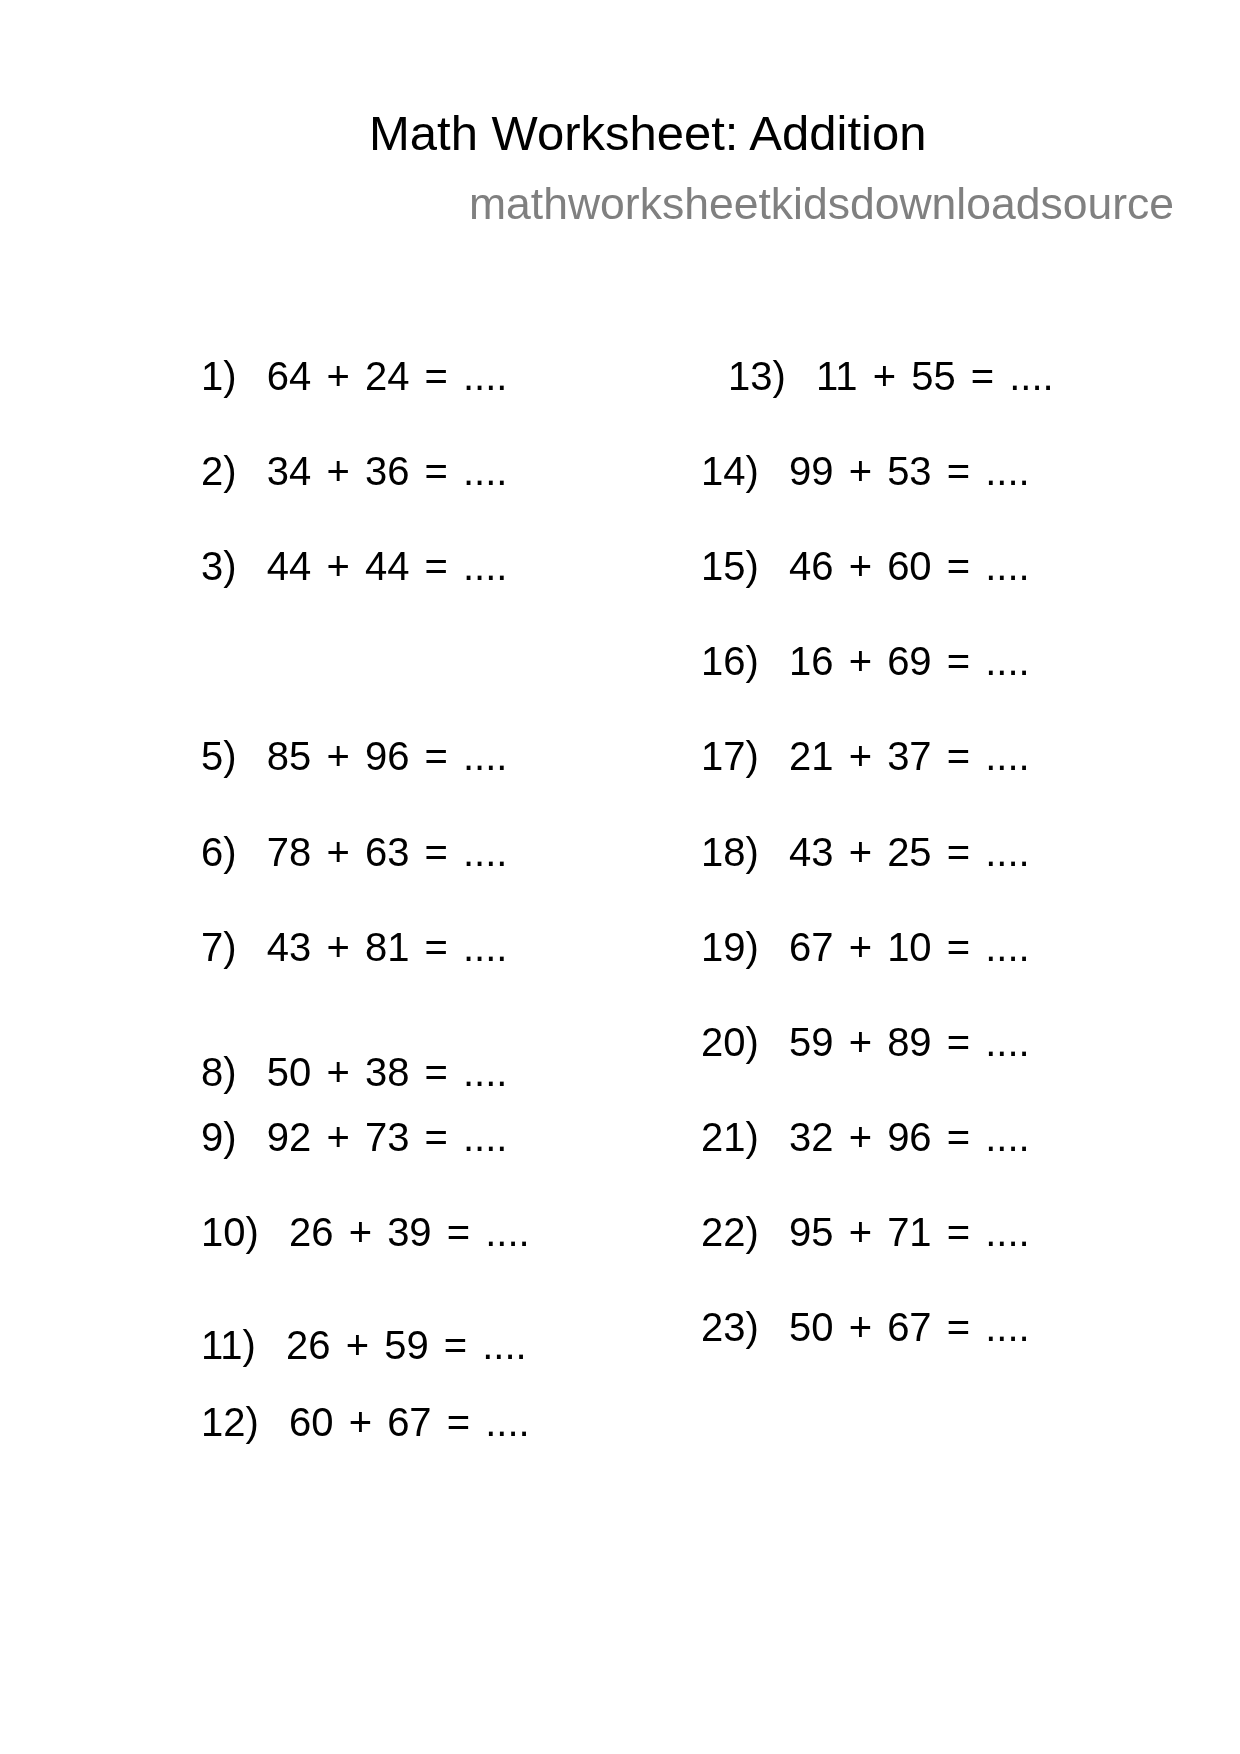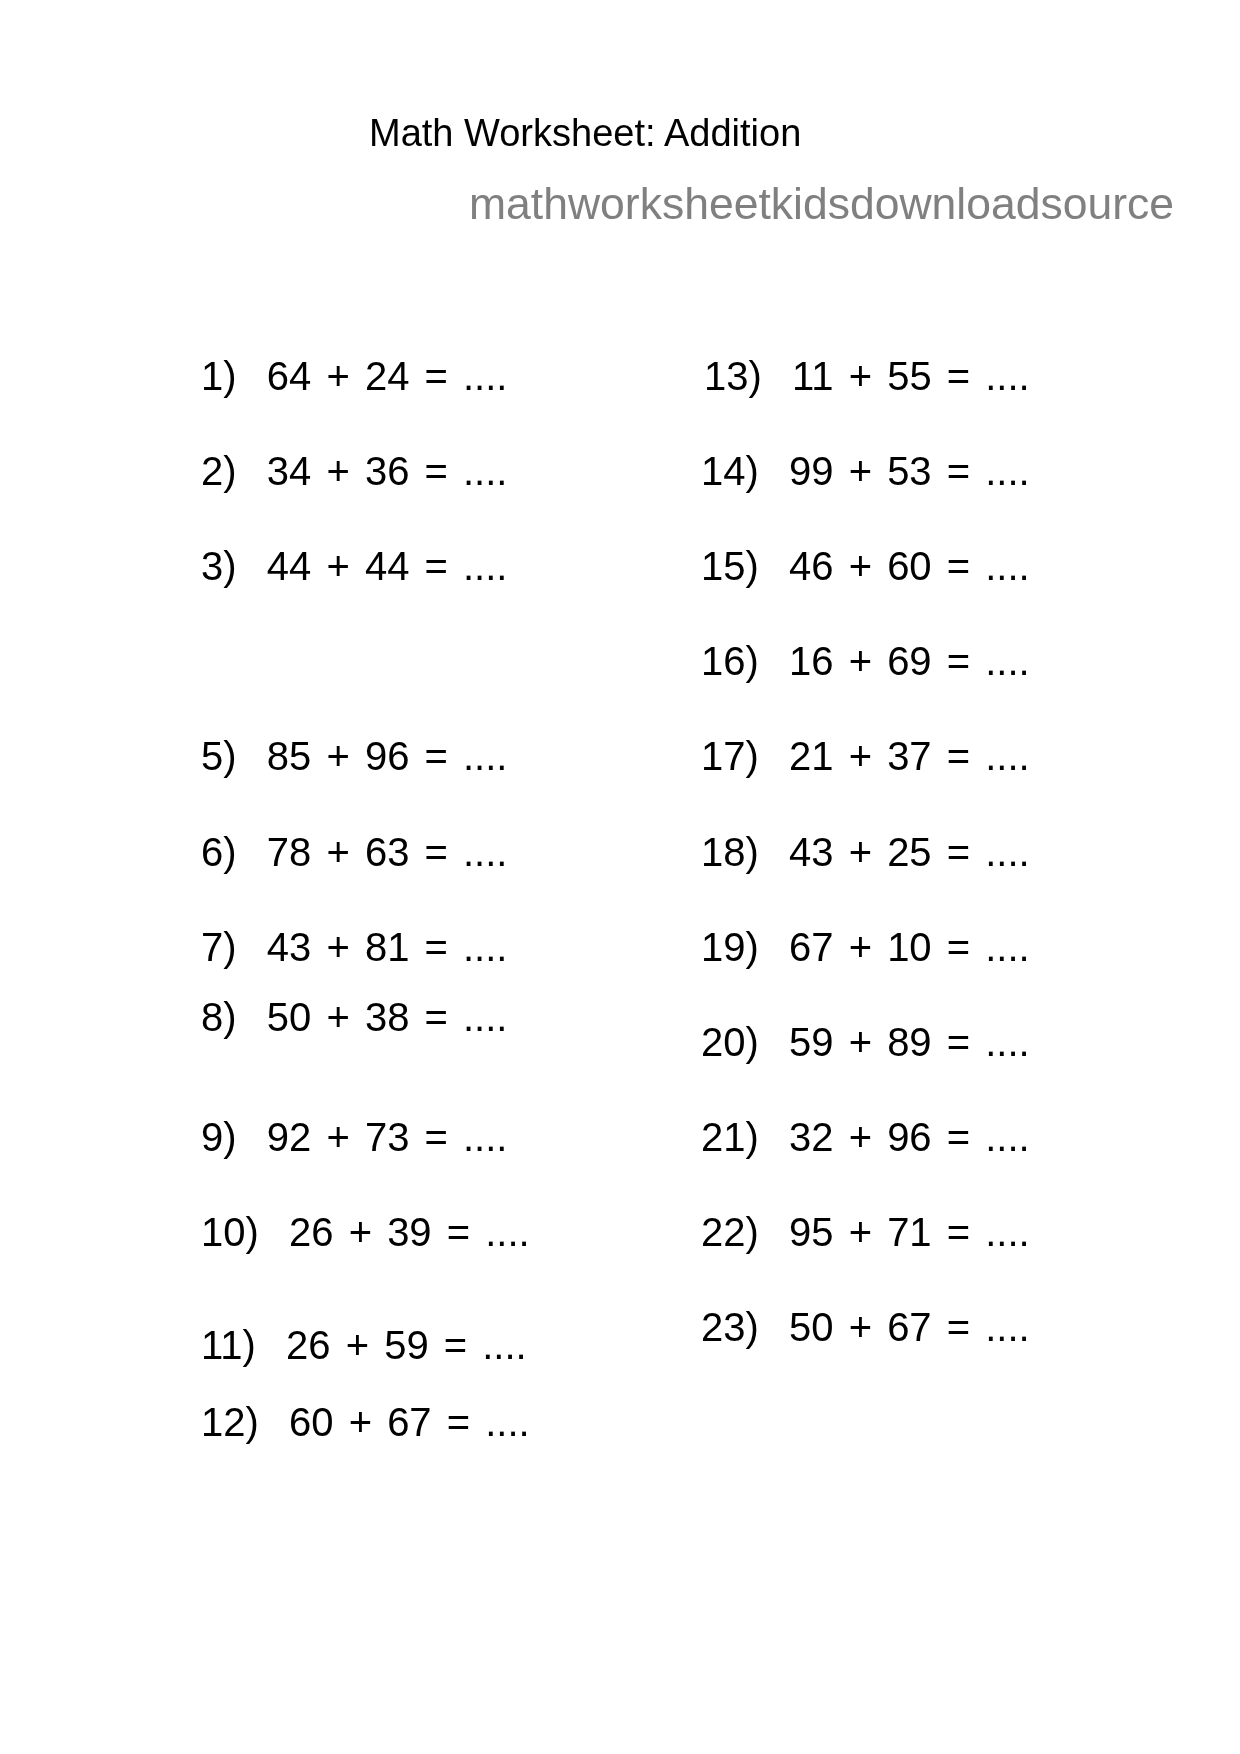--- a/index.html
+++ b/index.html
@@ -12,21 +12,21 @@
       height: 1754px;
       position: relative;
       overflow: hidden;
       font-family: "Liberation Sans", sans-serif;
       color: #000000;
     }
     .title {
       position: absolute;
       left: 369px;
       top: 104px;
-      font-size: 38px;
+      font-size: 49px;
       line-height: 59px;
       white-space: pre;
       color: #000000;
     }
     .subtitle {
       position: absolute;
       left: 469px;
       top: 182px;
       font-size: 44.5px;
       line-height: 44.5px;
@@ -59,27 +59,27 @@
 <div class="subtitle">mathworksheetkidsdownloadsource</div>
 
 <div class="problems">
 
   <div class="problem" style="left:201px;top:356px;"><span class="num">1)</span><span>64 + 24 = ....</span></div>
   <div class="problem" style="left:201px;top:451.1px;"><span class="num">2)</span><span>34 + 36 = ....</span></div>
   <div class="problem" style="left:201px;top:546.2px;"><span class="num">3)</span><span>44 + 44 = ....</span></div>
   <div class="problem" style="left:201px;top:736.4px;"><span class="num">5)</span><span>85 + 96 = ....</span></div>
   <div class="problem" style="left:201px;top:831.5px;"><span class="num">6)</span><span>78 + 63 = ....</span></div>
   <div class="problem" style="left:201px;top:926.6px;"><span class="num">7)</span><span>43 + 81 = ....</span></div>
-  <div class="problem" style="left:201px;top:997px;"><span class="num">8)</span><span>50 + 38 = ....</span></div>
+  <div class="problem" style="left:201px;top:1052px;"><span class="num">8)</span><span>50 + 38 = ....</span></div>
   <div class="problem" style="left:201px;top:1116.8px;"><span class="num">9)</span><span>92 + 73 = ....</span></div>
   <div class="problem" style="left:201px;top:1211.9px;"><span class="num">10)</span><span>26 + 39 = ....</span></div>
   <div class="problem" style="left:201px;top:1307px;margin-top:18px;"><span class="num">11)</span><span>26 + 59 = ....</span></div>
   <div class="problem" style="left:201px;top:1402.1px;"><span class="num">12)</span><span>60 + 67 = ....</span></div>
 
-  <div class="problem" style="left:704px;top:356px;"><span class="num">13)</span><span>11 + 55 = ....</span></div>
+  <div class="problem" style="left:728px;top:356px;"><span class="num">13)</span><span>11 + 55 = ....</span></div>
   <div class="problem" style="left:701px;top:451.1px;"><span class="num">14)</span><span>99 + 53 = ....</span></div>
   <div class="problem" style="left:701px;top:546.2px;"><span class="num">15)</span><span>46 + 60 = ....</span></div>
   <div class="problem" style="left:701px;top:641.3px;"><span class="num">16)</span><span>16 + 69 = ....</span></div>
   <div class="problem" style="left:701px;top:736.4px;"><span class="num">17)</span><span>21 + 37 = ....</span></div>
   <div class="problem" style="left:701px;top:831.5px;"><span class="num">18)</span><span>43 + 25 = ....</span></div>
   <div class="problem" style="left:701px;top:926.6px;"><span class="num">19)</span><span>67 + 10 = ....</span></div>
   <div class="problem" style="left:701px;top:1021.7px;"><span class="num">20)</span><span>59 + 89 = ....</span></div>
   <div class="problem" style="left:701px;top:1116.8px;"><span class="num">21)</span><span>32 + 96 = ....</span></div>
   <div class="problem" style="left:701px;top:1211.9px;"><span class="num">22)</span><span>95 + 71 = ....</span></div>
   <div class="problem" style="left:701px;top:1307px;"><span class="num">23)</span><span>50 + 67 = ....</span></div>

